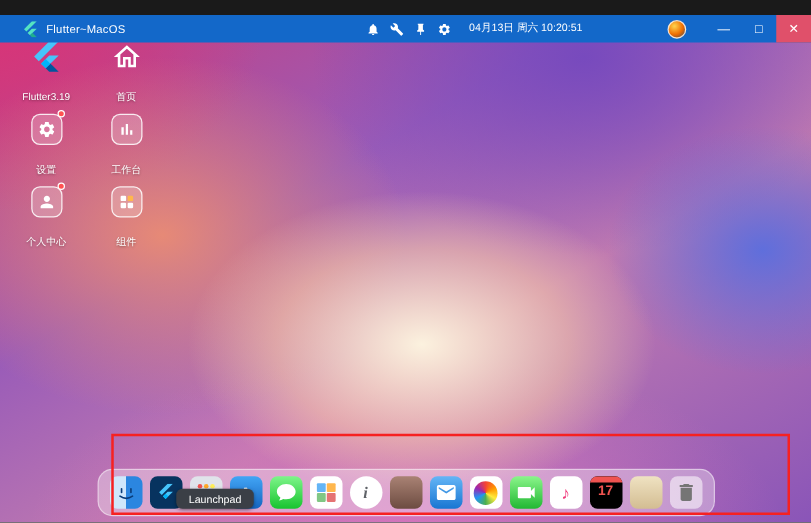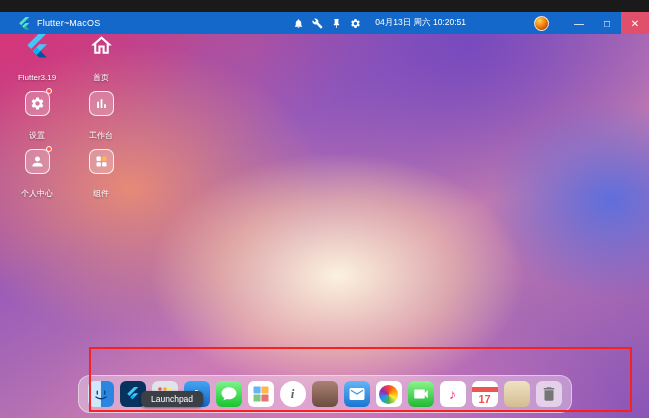--- a/index.html
+++ b/index.html
@@ -56,21 +56,21 @@
   .di-messages{background:linear-gradient(#7ef58a,#17c42f);}
   .di-screens{background:#fff;}
   .di-screens svg{width:20px;height:20px;}
   .di-info{background:#fff;border-radius:50%;color:#5f6368;font-weight:bold;font-size:13px;font-family:"Liberation Serif",serif;font-style:italic;}
   .di-contacts{background:linear-gradient(#a98274,#6d4c41);}
   .di-mail{background:linear-gradient(#64b5f6,#1976d2);}
   .di-photos{background:#fff;}
   .pinwheel{width:19px;height:19px;border-radius:50%;background:conic-gradient(#f44336,#ff9800,#ffeb3b,#4caf50,#2196f3,#9c27b0,#f44336);}
   .di-facetime{background:linear-gradient(#8bf58b,#21b833);}
   .di-music{background:#fff;color:#f0397a;font-size:14px;font-weight:bold;}
-  .di-calendar{background:#ffffff;justify-content:flex-end;}
+  .di-calendar{background:#000000;justify-content:flex-start;}
   .cal-top{display:block;width:100%;height:5px;background:#ef5350;}
   .cal-num{display:block;font-size:11px;font-weight:bold;color:#ef5350;line-height:1.4;}
   .di-notes{background:linear-gradient(#efe2c2,#d3bd92);}
   .di-trash{background:rgba(255,255,255,.55);}
 
   
   .dock-tooltip{position:absolute;left:141px;top:351px;background:#3b3f46;color:#fff;font-size:8.5px;padding:3px 10px;border-radius:5px;box-shadow:0 1px 3px rgba(0,0,0,.45);z-index:20;margin-top:40px;}
 
   
   .annotation{position:absolute;left:89px;top:347px;width:543px;height:65px;border:2px solid #f62121;pointer-events:none;z-index:25;}

